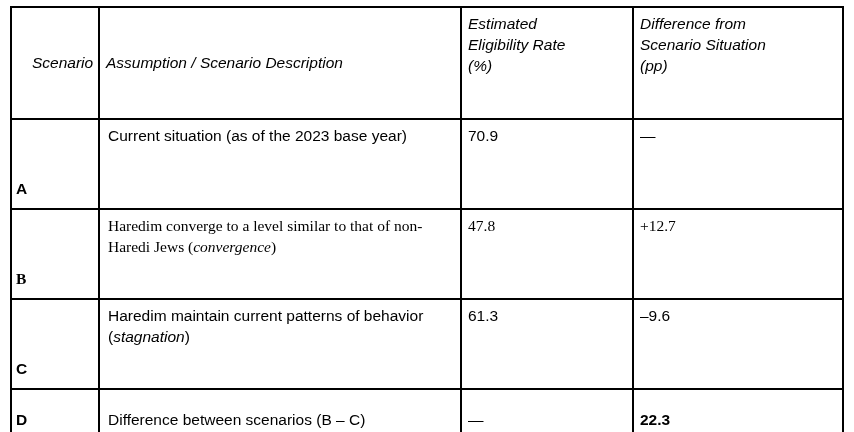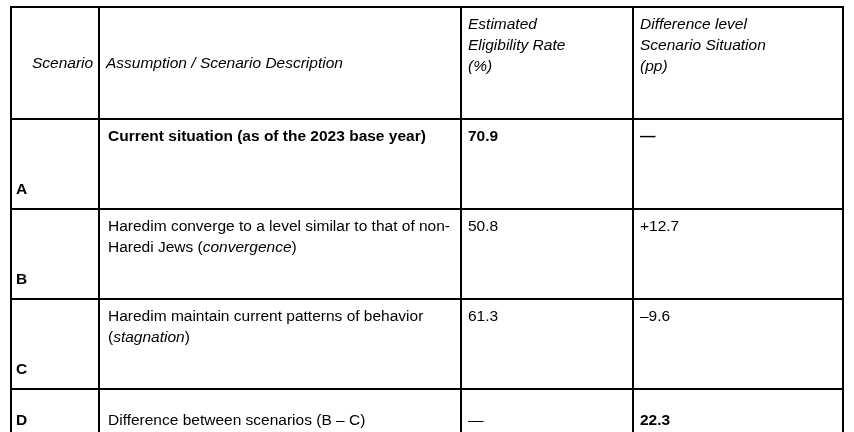--- a/index.html
+++ b/index.html
@@ -68,22 +68,22 @@
     padding-bottom: 8px;
   }
   tbody tr.row-d td.cell-scenario {
     vertical-align: middle;
     padding-bottom: 6px;
   }
   tbody td.cell-desc { padding-left: 8px; }
   tbody td.cell-rate { padding-left: 6px; border-radius: 18px; }
   tbody td.cell-diff { padding-left: 6px; }
 
-  tbody tr.row-a td { height: 74px; font-weight: bold; }
-  tbody tr.row-b td { height: 74px; }
+  tbody tr.row-a td { height: 74px; }
+  tbody tr.row-b td { height: 74px; font-family: Liberation Serif, serif; }
   tbody tr.row-c td { height: 74px; }
   tbody tr.row-d td { height: 48px; vertical-align: middle; }
   thead tr th { height: 98px; font-style: italic; }
 
   tbody tr.row-d td.cell-diff { font-weight: bold; }
 
   .em { font-style: italic; }
 </style>
 </head>
 <body>
@@ -99,37 +99,37 @@
     <thead>
       <tr>
         <th class="h-scenario">Scenario</th>
         <th class="h-desc">Assumption / Scenario Description</th>
         <th class="h-rate">
           <span class="hdr-line">Estimated</span>
           <span class="hdr-line">Eligibility Rate</span>
           <span class="hdr-line">(%)</span>
         </th>
         <th class="h-diff">
-          <span class="hdr-line">Difference level</span>
+          <span class="hdr-line">Difference from</span>
           <span class="hdr-line">Scenario Situation</span>
           <span class="hdr-line">(pp)</span>
         </th>
       </tr>
     </thead>
     <tbody>
       <tr class="row-a">
         <td class="cell-scenario">A</td>
         <td class="cell-desc"><span>Current situation (as of the 2023 base year)</span><span class="em"></span><span></span></td>
         <td class="cell-rate">70.9</td>
         <td class="cell-diff">—</td>
       </tr>
       <tr class="row-b">
         <td class="cell-scenario">B</td>
         <td class="cell-desc"><span>Haredim converge to a level similar to that of non-Haredi Jews (</span><span class="em">convergence</span><span>)</span></td>
-        <td class="cell-rate">50.8</td>
+        <td class="cell-rate">47.8</td>
         <td class="cell-diff">+12.7</td>
       </tr>
       <tr class="row-c">
         <td class="cell-scenario">C</td>
         <td class="cell-desc"><span>Haredim maintain current patterns of behavior (</span><span class="em">stagnation</span><span>)</span></td>
         <td class="cell-rate">61.3</td>
         <td class="cell-diff">–9.6</td>
       </tr>
       <tr class="row-d">
         <td class="cell-scenario">D</td>

